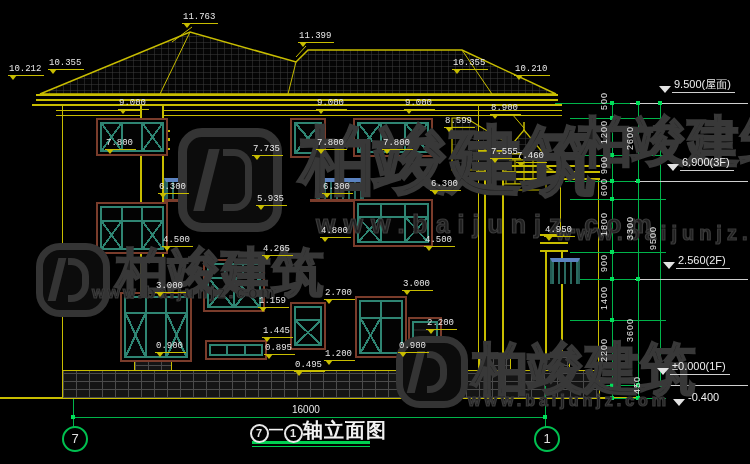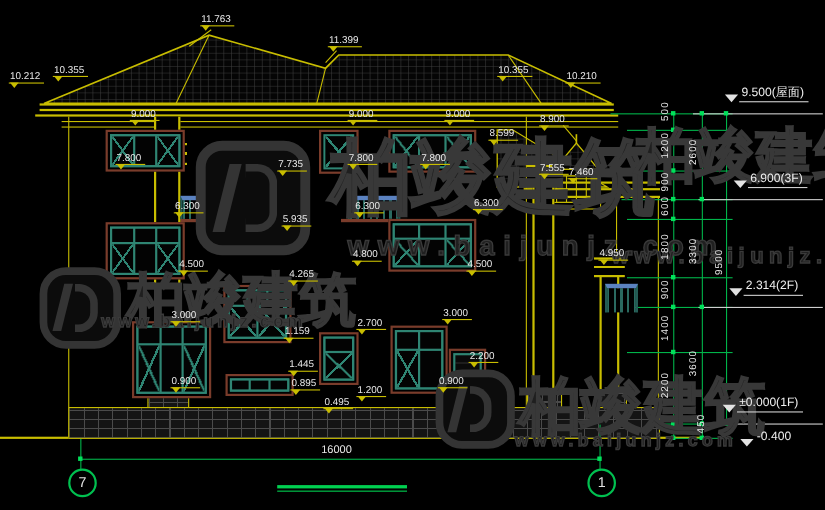--- a/index.html
+++ b/index.html
@@ -3,21 +3,21 @@
 <meta charset="utf-8">
 <style>
   html,body{margin:0;padding:0;background:#000;}
   #stage{position:relative;width:750px;height:464px;background:#000;overflow:hidden;
          font-family:"Liberation Sans","DejaVu Sans",sans-serif;}
   .yl{position:absolute;background:#c8bd00;z-index:2;}
   .gl{position:absolute;background:#00b44a;z-index:3;}
   .wl{position:absolute;background:#cfcfcf;z-index:3;}
   .tick{position:absolute;width:4px;height:4px;background:#00e05a;z-index:4;}
   .lbl{position:absolute;color:#e8e8e8;font-size:9px;line-height:10px;white-space:nowrap;
-       border-bottom:1px solid #c8bd00;padding:0 3px 1px 1px;z-index:7;}
+       border-bottom:1px solid #c8bd00;padding:0 3px 1px 1px;z-index:7;font-family:Liberation Mono, monospace;}
   .lbl::after{content:"";position:absolute;left:1px;top:100%;width:0;height:0;
        border-left:4px solid transparent;border-right:4px solid transparent;
        border-top:5px solid #c8bd00;}
   .emk{position:absolute;color:#efefef;font-size:11px;line-height:12px;white-space:nowrap;
        border-bottom:1px solid #d0d0d0;padding:0 4px 2px 2px;z-index:7;}
   .emk::before{content:"";position:absolute;left:-13px;bottom:-1px;width:0;height:0;
        border-left:6px solid transparent;border-right:6px solid transparent;
        border-top:7px solid #e2e2e2;}
   .vtx{position:absolute;color:#e8e8e8;font-size:9px;z-index:7;writing-mode:vertical-rl;
        transform:rotate(180deg);letter-spacing:1px;}
@@ -364,30 +364,33 @@
   <div class="vtx" style="left:625px;top:318px">3600</div>
   <div class="vtx" style="left:632px;top:376px">450</div>
 
   <div class="vtx" style="left:648px;top:226px">9500</div>
 
   <div class="wl" style="left:630px;top:103px;width:118px;height:1px"></div>
   <div class="emk" style="left:672px;top:78px">9.500(屋面)</div>
   <div class="wl" style="left:635px;top:181px;width:113px;height:1px"></div>
   <div class="emk" style="left:680px;top:156px">6.900(3F)</div>
   <div class="wl" style="left:635px;top:279px;width:113px;height:1px"></div>
-  <div class="emk" style="left:676px;top:254px">2.314(2F)</div>
+  <div class="emk" style="left:676px;top:254px">2.560(2F)</div>
   <div class="wl" style="left:635px;top:385px;width:113px;height:1px"></div>
   <div class="emk" style="left:670px;top:360px">±0.000(1F)</div>
   <div class="emk" style="left:686px;top:391px;border-bottom:none">-0.400</div>
 
   <div class="gl" style="left:73px;top:399px;width:1px;height:28px"></div>
   <div class="gl" style="left:545px;top:386px;width:1px;height:41px"></div>
   <div class="gl" style="left:73px;top:417px;width:473px;height:1px"></div>
   <div class="tick" style="left:71px;top:415px"></div>
   <div class="tick" style="left:543px;top:415px"></div>
   <div style="position:absolute;left:292px;top:404px;color:#e8e8e8;font-size:10px;z-index:7">16000</div>
   <div class="bub" style="left:62px;top:426px">7</div>
   <div class="bub" style="left:534px;top:426px">1</div>
 
+  <div class="ttl" style="left:250px;top:417px">
+    <span class="tc">7</span><span style="font-size:14px;vertical-align:3px">—</span><span class="tc">1</span><span>轴立面图</span>
+  </div>
   <div class="gl" style="left:252px;top:441px;width:118px;height:3px;background:#00d050"></div>
   <div class="gl" style="left:252px;top:446px;width:118px;height:1px;background:#00d050"></div>
 
 </div>
 
 </body></html>

